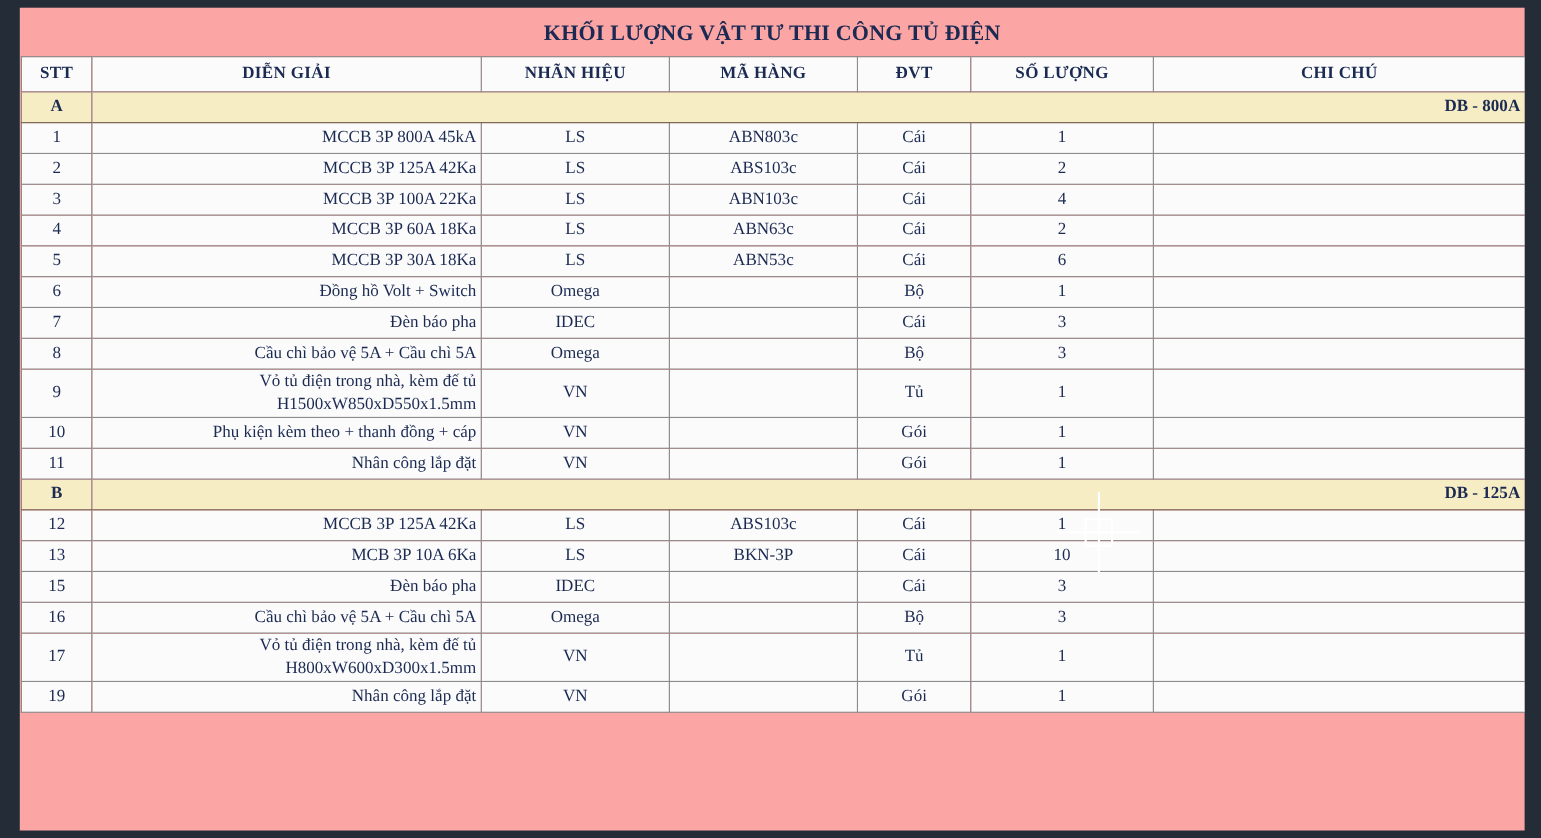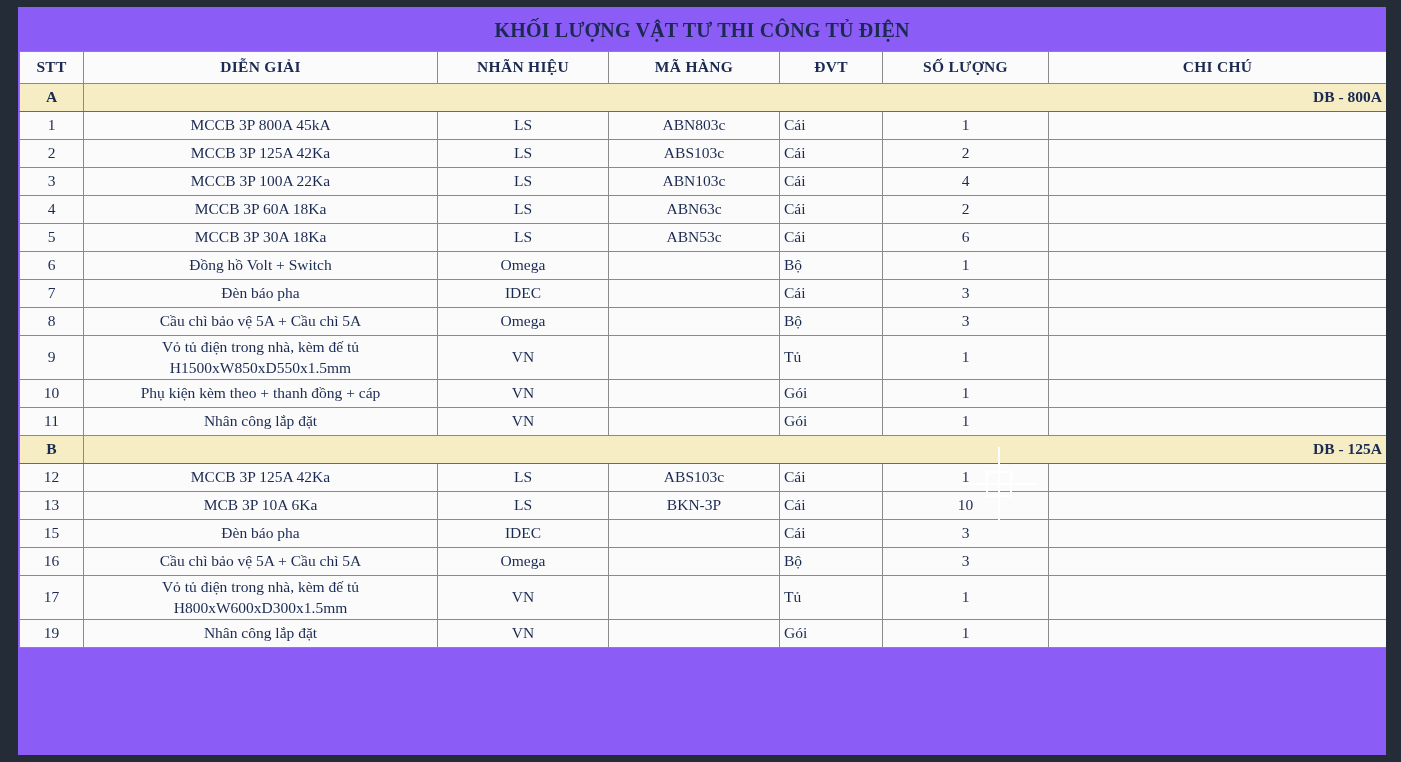--- a/index.html
+++ b/index.html
@@ -10,21 +10,21 @@
   }
   body {
     background: #242c38;
     font-family: "Liberation Serif", "DejaVu Serif", serif;
   }
 
   #page {
     position: absolute;
     left: 18px; top: 7px;
     width: 1368px; height: 748px;
-    background: #8b5cf6;
+    background: #fca5a5;
     overflow: hidden;
   }
 
   #doc-title {
     text-align: center;
     font-size: 20px;
     font-weight: bold;
     color: #1b2a52;
     letter-spacing: .2px;
     padding-top: 8px;
@@ -79,24 +79,24 @@
     border-top: 1px solid #6d6a55;
     border-bottom: 1px solid #6d6a55;
   }
   tr.section td.stt { text-align: center; }
   tr.section td.desc { text-align: right; }
 
   tr.item td { height: 28px; }
   tr.item.tall td { height: 44px; }
 
   td.stt   { text-align: center; }
-  td.desc  { text-align: center; padding-left: 7px; }
+  td.desc  { text-align: right; padding-left: 7px; }
   td.brand { text-align: center; }
   td.code  { text-align: center; }
-  td.unit  { }
+  td.unit  { text-align: center; }
   td.qty   { text-align: center; }
   td.note  { text-align: center; }
 
   td.desc .line2 { display: block; white-space: nowrap; }
 
   
   #cursor {
     position: absolute;
     pointer-events: none;
   }

